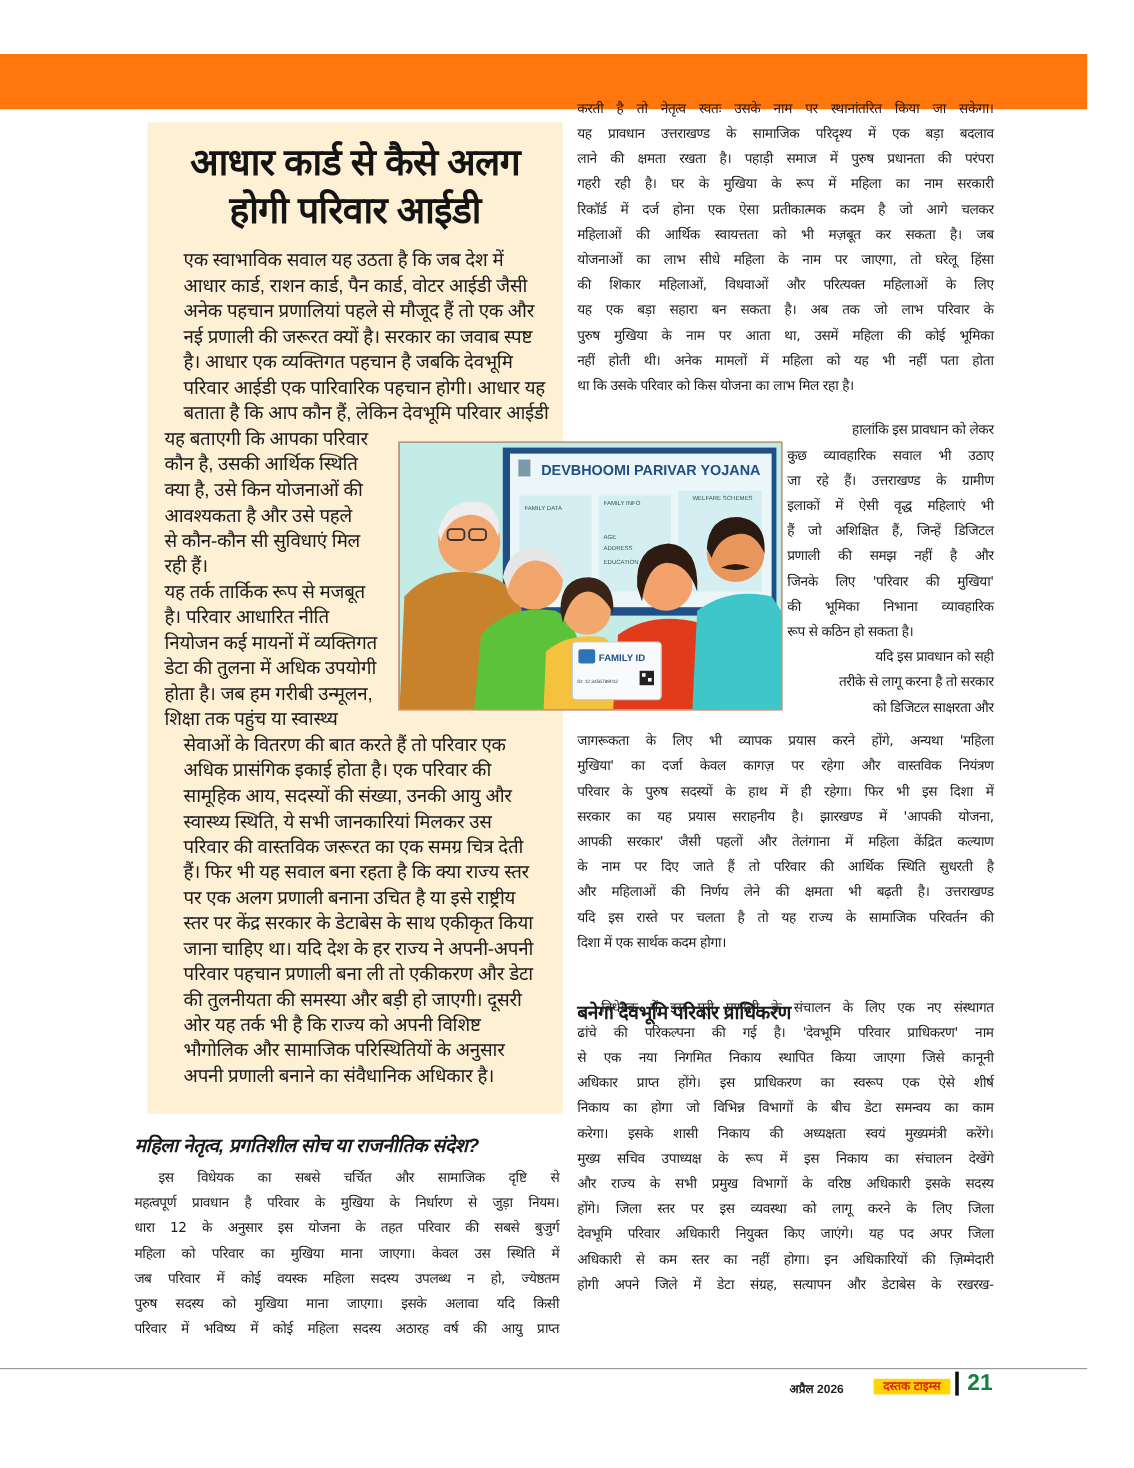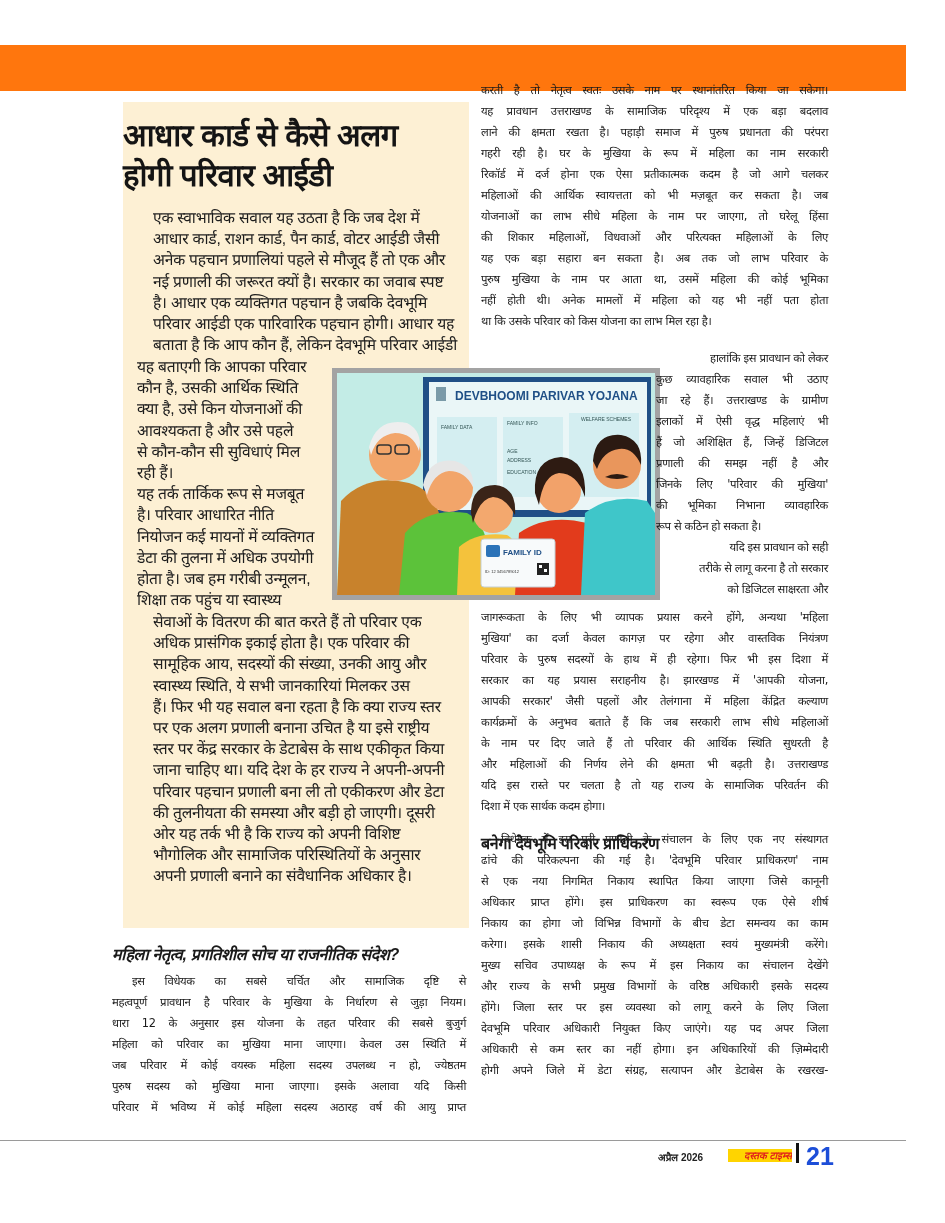--- a/index.html
+++ b/index.html
@@ -3,55 +3,55 @@
 <meta charset="utf-8">
 <style>
   html, body { margin: 0; padding: 0; background: #ffffff; }
   body { width: 945px; height: 1223px; position: relative; overflow: hidden;
          font-family: "DejaVu Sans", sans-serif; color: #1a1a1a; }
 
   .top-band { position: absolute; left: 0; top: 45px; width: 906px; height: 46px; background: #ff760d; }
 
   
   .sidebar { position: absolute; left: 123px; top: 102px; width: 346px; height: 826px; background: #fdf0d4; }
-  .sidebar-title { position: absolute; left: 0; top: 14px; width: 346px; text-align: left;
+  .sidebar-title { position: absolute; left: 0; top: 14px; width: 346px; text-align: center;
                    font-family: "Liberation Sans", sans-serif; font-weight: bold; font-size: 31px;
                    line-height: 40px; color: #141414; letter-spacing: -0.5px; }
   .sb-text { position: absolute; font-family: "Liberation Sans", sans-serif; font-size: 15.6px;
              line-height: 21.2px; color: #1c1c1c; letter-spacing: -0.2px; }
   .sb-line { display: block; white-space: nowrap; }
   .sb-full { left: 14px; width: 330px; margin-left: 16px; }
 
   
   .illustration { position: absolute; left: 332px; top: 368px; width: 318px; height: 222px;
-                  background: #f97316; overflow: hidden; border: 5px solid #a3a3a3; }
+                  background: #f97316; overflow: hidden; border: 1px solid #a3a3a3; }
 
   
   .col-right { position: absolute; left: 481px; width: 347px; }
   .para { font-family: "DejaVu Sans", sans-serif; font-size: 11.4px; line-height: 21px;
           color: #1c1c1c; text-align: justify; letter-spacing: -0.35px; }
   .line { display: block; white-space: nowrap; text-align: justify; text-align-last: justify; }
   .line.last { text-align-last: left; }
   .line.right { text-align: left; text-align-last: right; }
   .indent { text-indent: 20px; }
 
   .subhead { font-family: "Liberation Sans", sans-serif; font-weight: bold; font-size: 16px; color: #1a1a1a; letter-spacing: -0.3px; }
 
   .col-left-bottom { position: absolute; left: 112px; top: 943px; width: 354px; }
 
   .footer-rule { position: absolute; left: 0; top: 1140px; width: 906px; height: 1px; background: #9a9a9a; }
   .footer-date { position: absolute; left: 658px; top: 1150px; font-family: "Liberation Sans", sans-serif;
                  font-weight: bold; font-size: 10px; color: #222; }
   .footer-logo { position: absolute; left: 728px; top: 1149px; width: 64px; height: 13px; background: #ffd400;
                  overflow: hidden; }
   .footer-logo span { display: block; font-family: "Liberation Sans", sans-serif; font-weight: bold;
-                      font-size: 10px; line-height: 13px; color: #e2231a; text-align: right; white-space: nowrap; font-style: italic; }
+                      font-size: 10px; line-height: 13px; color: #e2231a; text-align: center; white-space: nowrap; }
   .footer-bar { position: absolute; left: 796px; top: 1143px; width: 3px; height: 20px; background: #111; }
   .footer-page { position: absolute; left: 806px; top: 1142px; font-family: "Liberation Sans", sans-serif;
-                 font-weight: bold; font-size: 25px; color: #1d4ed8; text-align: center; }
+                 font-weight: bold; font-size: 19px; color: #15803d; text-align: center; }
 </style>
 </head>
 <body>
 
 <div class="top-band"></div>
 
 <div class="sidebar">
   <div class="sidebar-title">
     <span class="sb-line">आधार कार्ड से कैसे अलग</span>
     <span class="sb-line">होगी परिवार आईडी</span>
@@ -80,20 +80,21 @@
     <span class="sb-line">डेटा की तुलना में अधिक उपयोगी</span>
     <span class="sb-line">होता है। जब हम गरीबी उन्मूलन,</span>
     <span class="sb-line">शिक्षा तक पहुंच या स्वास्थ्य</span>
   </div>
 
   <div class="sb-text sb-full" style="top:509px;">
     <span class="sb-line">सेवाओं के वितरण की बात करते हैं तो परिवार एक</span>
     <span class="sb-line">अधिक प्रासंगिक इकाई होता है। एक परिवार की</span>
     <span class="sb-line">सामूहिक आय, सदस्यों की संख्या, उनकी आयु और</span>
     <span class="sb-line">स्वास्थ्य स्थिति,  ये सभी जानकारियां मिलकर उस</span>
+    <span class="sb-line">परिवार की वास्तविक जरूरत का एक समग्र चित्र देती</span>
     <span class="sb-line">हैं। फिर भी यह सवाल बना रहता है कि क्या राज्य स्तर</span>
     <span class="sb-line">पर एक अलग प्रणाली बनाना उचित है या इसे राष्ट्रीय</span>
     <span class="sb-line">स्तर पर केंद्र सरकार के डेटाबेस के साथ एकीकृत किया</span>
     <span class="sb-line">जाना चाहिए था। यदि देश के हर राज्य ने अपनी-अपनी</span>
     <span class="sb-line">परिवार पहचान प्रणाली बना ली तो एकीकरण और डेटा</span>
     <span class="sb-line">की तुलनीयता की समस्या और बड़ी हो जाएगी। दूसरी</span>
     <span class="sb-line">ओर यह तर्क भी है कि राज्य को अपनी विशिष्ट</span>
     <span class="sb-line">भौगोलिक और सामाजिक परिस्थितियों के अनुसार</span>
     <span class="sb-line">अपनी प्रणाली बनाने का संवैधानिक अधिकार है।</span>
   </div>
@@ -181,21 +182,20 @@
   <span class="line right">तरीके से लागू करना है तो सरकार</span>
   <span class="line right">को डिजिटल साक्षरता और</span>
 </div>
 
 <div class="col-right para" style="top:607px;">
   <span class="line">जागरूकता के लिए भी व्यापक प्रयास करने होंगे, अन्यथा 'महिला</span>
   <span class="line">मुखिया' का दर्जा केवल कागज़ पर रहेगा और वास्तविक नियंत्रण</span>
   <span class="line">परिवार के पुरुष सदस्यों के हाथ में ही रहेगा। फिर भी इस दिशा में</span>
   <span class="line">सरकार का यह प्रयास सराहनीय है। झारखण्ड में 'आपकी योजना,</span>
   <span class="line">आपकी सरकार' जैसी पहलों और तेलंगाना में महिला केंद्रित कल्याण</span>
-  <span class="line">कार्यक्रमों के अनुभव बताते हैं कि जब सरकारी लाभ सीधे महिलाओं</span>
   <span class="line">के नाम पर दिए जाते हैं तो परिवार की आर्थिक स्थिति सुधरती है</span>
   <span class="line">और महिलाओं की निर्णय लेने की क्षमता भी बढ़ती है। उत्तराखण्ड</span>
   <span class="line">यदि इस रास्ते पर चलता है तो यह राज्य के सामाजिक परिवर्तन की</span>
   <span class="line last">दिशा में एक सार्थक कदम होगा।</span>
 </div>
 
 <div class="col-right subhead" style="top:832px;">बनेगा देवभूमि परिवार प्राधिकरण</div>
 
 <div class="col-right para" style="top:829px;">
   <span class="line indent">विधेयक में इस पूरी प्रणाली के संचालन के लिए एक नए संस्थागत</span>

